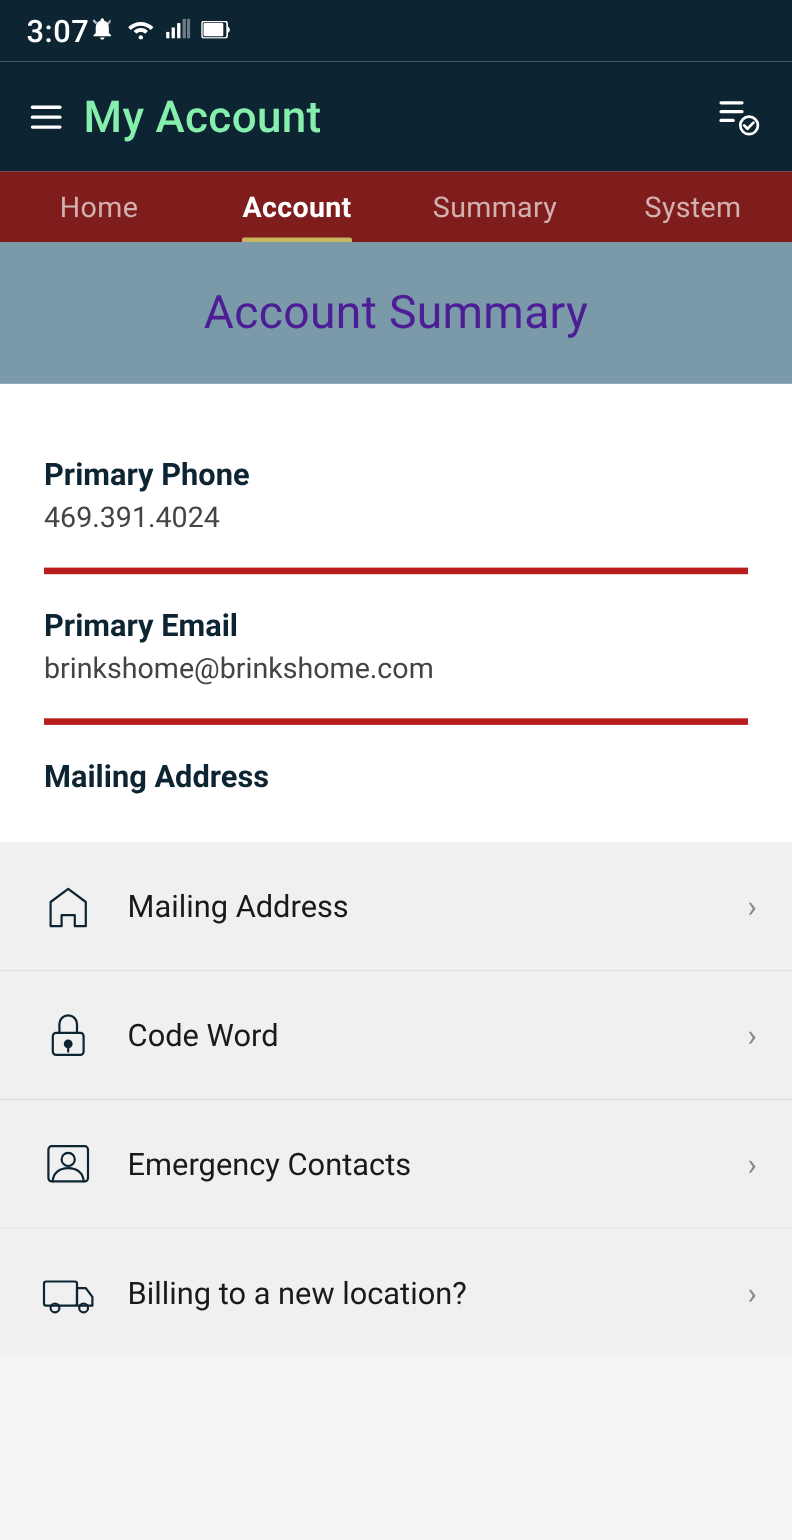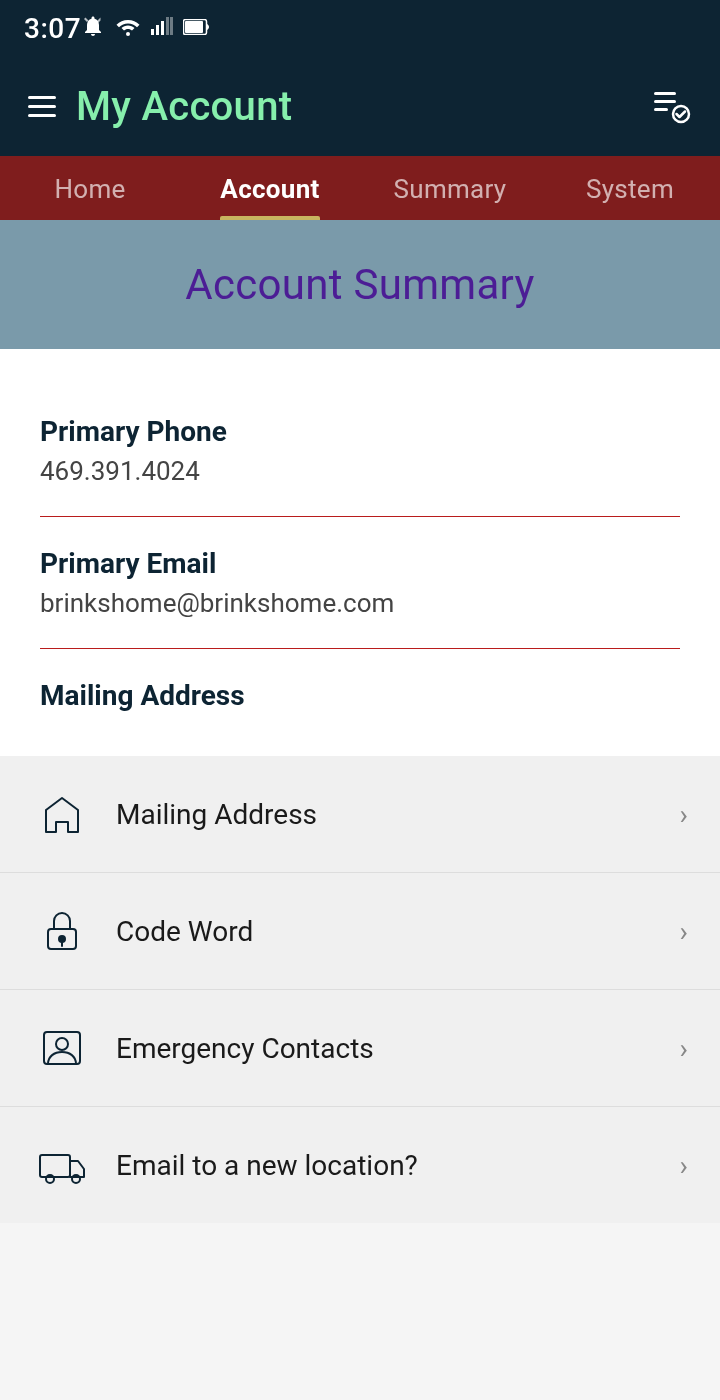--- a/index.html
+++ b/index.html
@@ -130,21 +130,21 @@
       letter-spacing: 0.3px;
     }
 
     
     .account-info {
       background: white;
       padding: 36px 40px 0 40px;
     }
     .info-field {
       padding: 30px 0;
-      border-bottom: 1px solid #b91c1c;
+      border-bottom: 6px solid #b91c1c;
     }
     .info-field:last-child {
       border-bottom: none;
       padding-bottom: 36px;
     }
     .info-label {
       font-size: 28px;
       font-weight: 700;
       color: #0d2433;
       margin-bottom: 8px;
@@ -327,17 +327,17 @@
 
   <div class="menu-item">
     <div class="menu-icon-wrap">
       <svg viewBox="0 0 48 48" fill="none" xmlns="http://www.w3.org/2000/svg" stroke="#0d2433" stroke-width="2.5" stroke-linecap="round" stroke-linejoin="round">
         <rect x="2" y="14" width="30" height="22" rx="2"></rect>
         <path d="M32 20h8l6 8v8H32V20z"></path>
         <circle cx="12" cy="38" r="4"></circle>
         <circle cx="38" cy="38" r="4"></circle>
       </svg>
     </div>
-    <span class="menu-label">Email to a new location?</span>
+    <span class="menu-label">Billing to a new location?</span>
     <span class="chevron">›</span>
   </div>
 
 </div>
 
 </body></html>

